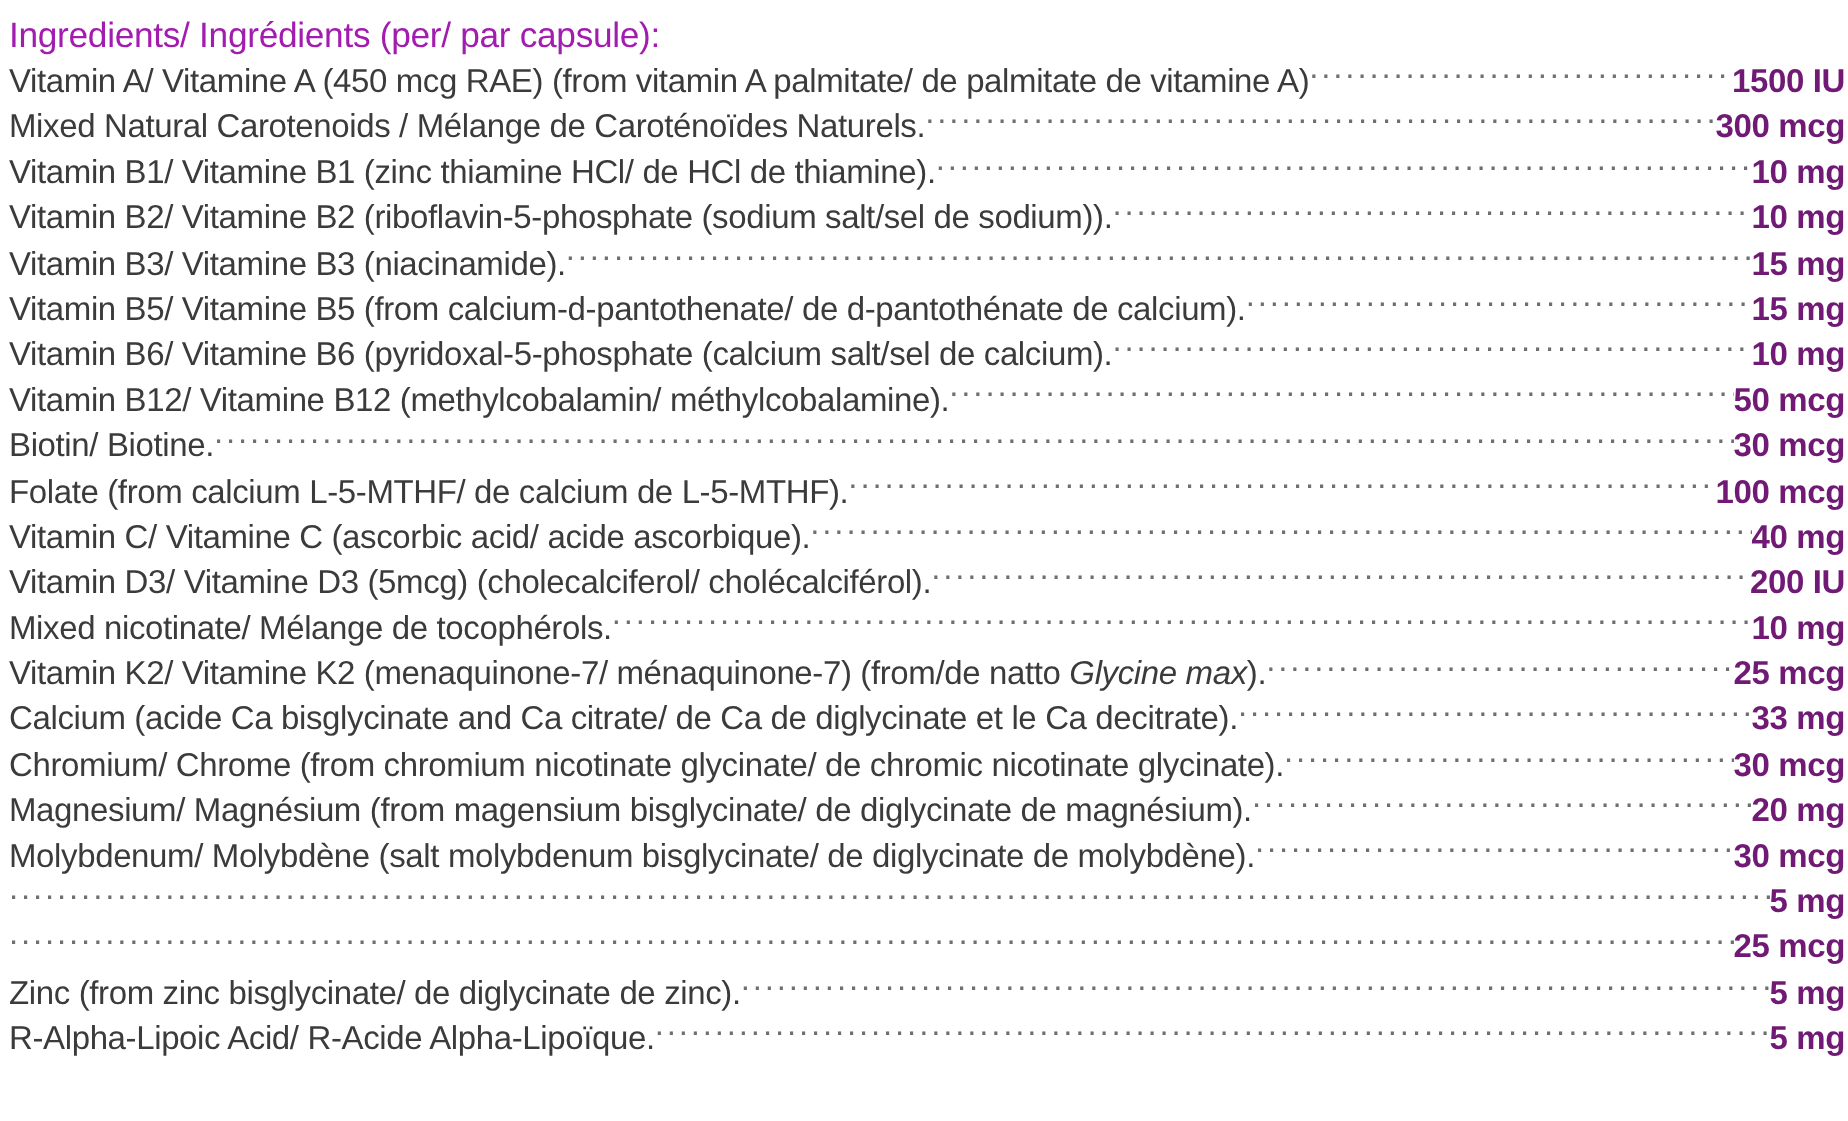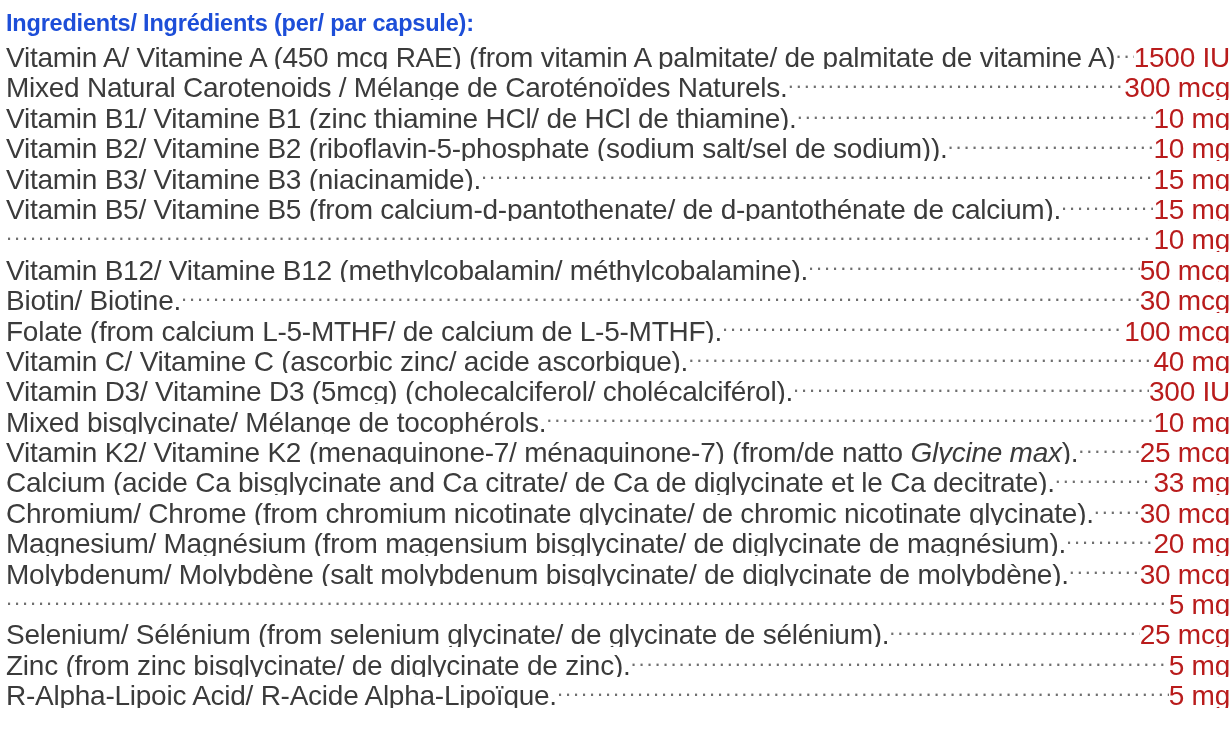--- a/index.html
+++ b/index.html
@@ -20,42 +20,42 @@
     position: relative;
     width: 1232px;
     height: 747px;
     box-sizing: border-box;
     padding: 8px 4px 0 4px;
     background: #ffffff;
   }
 
   .heading {
     font-size: 23.5px;
-    font-weight: bold;
-    color: #1d4ed8;
+    font-weight: normal;
+    color: #a21caf;
     letter-spacing: -0.2px;
     line-height: 30px;
     margin: 0 0 1px 2px;
     white-space: nowrap;
   }
 
   .ing-list {
     list-style: none;
     margin: 0;
     padding: 0;
   }
 
   .ing-row {
     display: flex;
     align-items: baseline;
     width: 1224px;
     margin-left: 2px;
     line-height: 30.4px;
     height: 30.4px;
-    font-size: 28px;
+    font-size: 22px;
     color: #3b3b3b;
     letter-spacing: -0.25px;
     white-space: nowrap;
     overflow: hidden;
   }
 
   .ing-name {
     flex: 0 0 auto;
     color: #3b3b3b;
   }
@@ -80,23 +80,24 @@
     left: 0;
     bottom: 0.04em;
     white-space: nowrap;
     font-size: 22px;
     letter-spacing: 1.9px;
     color: #6f6f6f;
   }
 
   .ing-amount {
     flex: 0 0 auto;
-    color: #b91c1c;
+    color: #701a75;
     text-align: right;
     padding-left: 0px;
+    font-weight: bold;
   }
 </style>
 </head>
 <body>
 
 <div id="panel">
 
   <h1 class="heading">Ingredients/ Ingrédients (per/ par capsule):</h1>
 
   <ul class="ing-list">
@@ -124,50 +125,51 @@
         <span class="ing-name">Vitamin B3/ Vitamine B3 (niacinamide).</span>
         <span class="leader"></span>
         <span class="ing-amount">15 mg</span>
       </li>
       <li class="ing-row">
         <span class="ing-name">Vitamin B5/ Vitamine B5 (from calcium-d-pantothenate/ de d-pantothénate de calcium).</span>
         <span class="leader"></span>
         <span class="ing-amount">15 mg</span>
       </li>
       <li class="ing-row">
+        <span class="ing-name">Vitamin B6/ Vitamine B6 (pyridoxal-5-phosphate (calcium salt/sel de calcium).</span>
         <span class="leader"></span>
         <span class="ing-amount">10 mg</span>
       </li>
       <li class="ing-row">
         <span class="ing-name">Vitamin B12/ Vitamine B12 (methylcobalamin/ méthylcobalamine).</span>
         <span class="leader"></span>
         <span class="ing-amount">50 mcg</span>
       </li>
       <li class="ing-row">
         <span class="ing-name">Biotin/ Biotine.</span>
         <span class="leader"></span>
         <span class="ing-amount">30 mcg</span>
       </li>
       <li class="ing-row">
         <span class="ing-name">Folate (from calcium L-5-MTHF/ de calcium de L-5-MTHF).</span>
         <span class="leader"></span>
         <span class="ing-amount">100 mcg</span>
       </li>
       <li class="ing-row">
-        <span class="ing-name">Vitamin C/ Vitamine C (ascorbic zinc/ acide ascorbique).</span>
+        <span class="ing-name">Vitamin C/ Vitamine C (ascorbic acid/ acide ascorbique).</span>
         <span class="leader"></span>
         <span class="ing-amount">40 mg</span>
       </li>
       <li class="ing-row">
         <span class="ing-name">Vitamin D3/ Vitamine D3 (5mcg) (cholecalciferol/ cholécalciférol).</span>
         <span class="leader"></span>
-        <span class="ing-amount">300 IU</span>
-      </li>
-      <li class="ing-row">
-        <span class="ing-name">Mixed bisglycinate/ Mélange de tocophérols.</span>
+        <span class="ing-amount">200 IU</span>
+      </li>
+      <li class="ing-row">
+        <span class="ing-name">Mixed nicotinate/ Mélange de tocophérols.</span>
         <span class="leader"></span>
         <span class="ing-amount">10 mg</span>
       </li>
       <li class="ing-row">
         <span class="ing-name">Vitamin K2/ Vitamine K2 (menaquinone-7/ ménaquinone-7) (from/de natto <i>Glycine max</i>).</span>
         <span class="leader"></span>
         <span class="ing-amount">25 mcg</span>
       </li>
       <li class="ing-row">
         <span class="ing-name">Calcium (acide Ca bisglycinate and Ca citrate/ de Ca de diglycinate et le Ca decitrate).</span>
@@ -187,21 +189,20 @@
       <li class="ing-row">
         <span class="ing-name">Molybdenum/ Molybdène (salt molybdenum bisglycinate/ de diglycinate de molybdène).</span>
         <span class="leader"></span>
         <span class="ing-amount">30 mcg</span>
       </li>
       <li class="ing-row">
         <span class="leader"></span>
         <span class="ing-amount">5 mg</span>
       </li>
       <li class="ing-row">
-        <span class="ing-name">Selenium/ Sélénium (from selenium glycinate/ de glycinate de sélénium).</span>
         <span class="leader"></span>
         <span class="ing-amount">25 mcg</span>
       </li>
       <li class="ing-row">
         <span class="ing-name">Zinc (from zinc bisglycinate/ de diglycinate de zinc).</span>
         <span class="leader"></span>
         <span class="ing-amount">5 mg</span>
       </li>
       <li class="ing-row">
         <span class="ing-name">R-Alpha-Lipoic Acid/ R-Acide Alpha-Lipoïque.</span>

